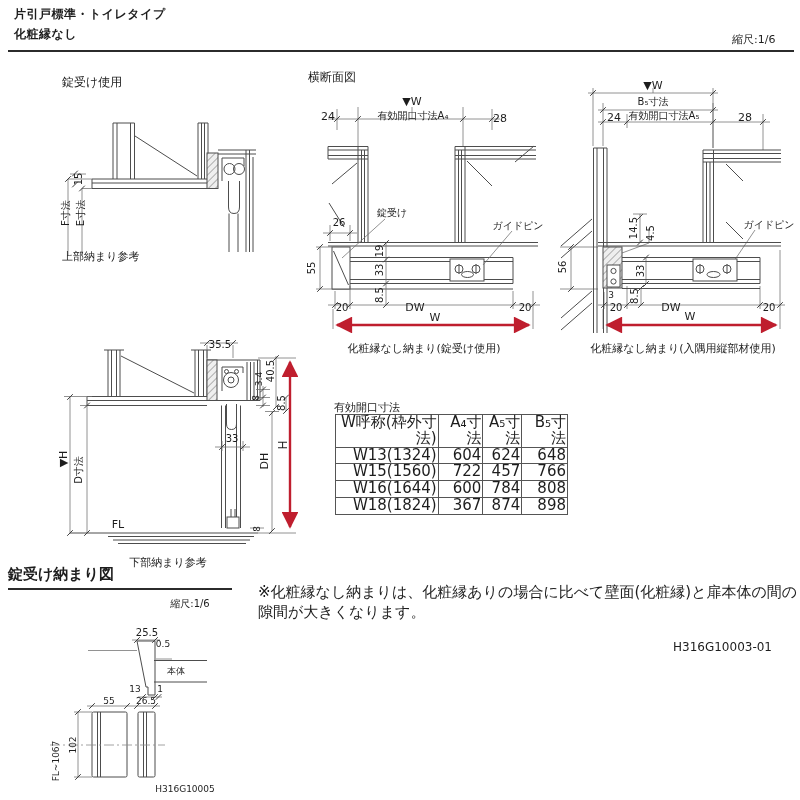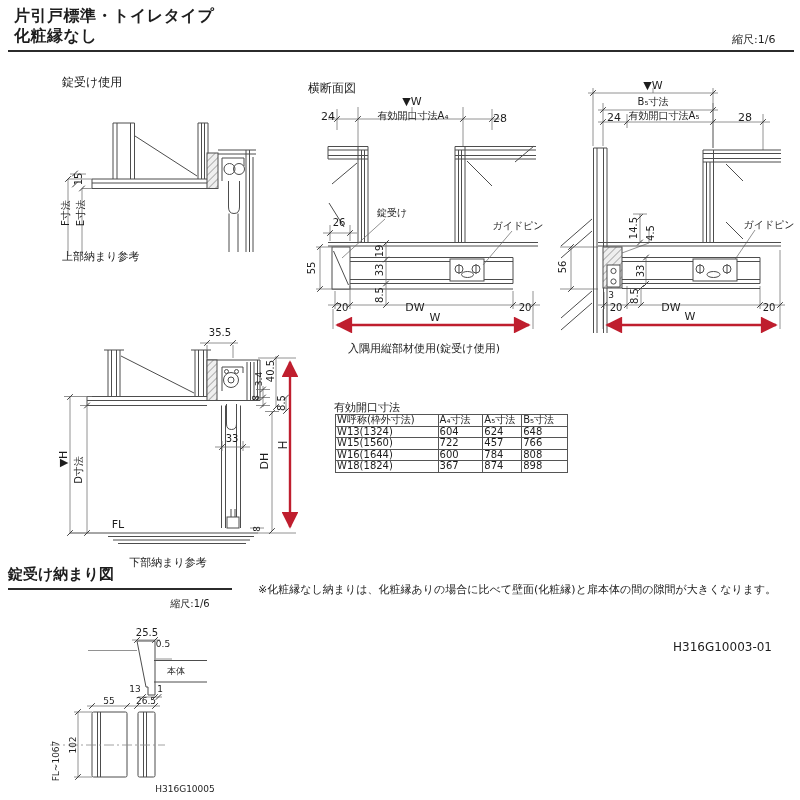--- a/index.html
+++ b/index.html
@@ -10,26 +10,26 @@
 .ln{stroke:#4d4d4d;stroke-width:1;fill:none}
 .lt{stroke:#6e6e6e;stroke-width:.75;fill:none}
 .tk{stroke:#3f3f3f;stroke-width:1;fill:none}
 .red{stroke:#bf1e2e;stroke-width:2.4;fill:none}
 .wh{fill:#fff;stroke:#4d4d4d;stroke-width:1}
 .cl{stroke:#8a8a8a;stroke-width:.8;fill:none;stroke-dasharray:10 3 2 3}
 .tl{position:absolute;white-space:nowrap;color:#1d1d1d}
 .lbl{position:absolute;white-space:nowrap;color:#1d1d1d;transform:translate(-50%,-50%);font-size:10.5px}
 .rot{transform:translate(-50%,-50%) rotate(-90deg)}
 .s9{font-size:9px}.s10{font-size:10px}.s11{font-size:11px}.s12{font-size:12px}
-.title{font-size:16px;font-weight:bold;letter-spacing:.5px}
+.title{font-size:12px;font-weight:bold;letter-spacing:.5px}
 .sect{font-size:12px}
 .rule{position:absolute;background:#2b2b2b}
-table.dim{position:absolute;border-collapse:collapse;font-size:10px;text-align:left;color:#1d1d1d}
+table.dim{position:absolute;border-collapse:collapse;font-size:15px;text-align:right;color:#1d1d1d}
 table.dim td,table.dim th{border:1px solid #555;font-weight:normal;padding:0 1px;height:8.4px;line-height:1.05}
-.notes{position:absolute;font-size:11px;line-height:1.32;color:#1d1d1d}
+.notes{position:absolute;font-size:15px;line-height:1.32;color:#1d1d1d}
 .formulas{position:absolute;font-size:10.5px;line-height:1.3;color:#1d1d1d}
 </style>
 </head>
 <body>
 
 <div id="page">
 
   <svg class="overlay" width="800" height="800" viewBox="0 0 800 800">
     <defs>
       <marker id="mr" viewBox="0 0 10 10" refX="9" refY="5" markerWidth="9" markerHeight="7" orient="auto-start-reverse">
@@ -110,56 +110,57 @@
   <span class="tl title" style="left:14px;top:26px">化粧縁なし</span>
   <span class="tl s11" style="left:732px;top:32px">縮尺:1/6</span>
   <div class="rule" style="left:8px;top:50px;width:786px;height:2px"></div>
 
   <span class="tl sect" style="left:62px;top:74px">錠受け使用</span>
   <span class="lbl rot s10" style="left:78px;top:179px">15</span>
   <span class="lbl rot s10" style="left:66px;top:213px">F寸法</span>
   <span class="lbl rot s10" style="left:81px;top:213px">E寸法</span>
   <span class="tl s11" style="left:62px;top:249px">上部納まり参考</span>
 
-  <span class="tl sect" style="left:308px;top:80px">横断面図</span>
+  <span class="tl sect" style="left:308px;top:69px">横断面図</span>
   <span class="lbl s11" style="left:412px;top:101px">▼W</span>
   <span class="lbl s11" style="left:328px;top:116px">24</span>
   <span class="lbl s10" style="left:413px;top:116px">有効開口寸法A₄</span>
   <span class="lbl s11" style="left:500px;top:118px">28</span>
   <span class="lbl s10" style="left:392px;top:213px">錠受け</span>
   <span class="lbl s10" style="left:518px;top:226px">ガイドピン</span>
   <span class="lbl s10" style="left:339px;top:222px">26</span>
   <span class="lbl rot s10" style="left:311px;top:268px">55</span>
   <span class="lbl rot s10" style="left:379px;top:251px">19</span>
   <span class="lbl rot s10" style="left:379px;top:270px">33</span>
   <span class="lbl rot s10" style="left:379px;top:295px">8.5</span>
   <span class="lbl s10" style="left:342px;top:307px">20</span>
   <span class="lbl s11" style="left:415px;top:307px">DW</span>
   <span class="lbl s10" style="left:525px;top:307px">20</span>
   <span class="lbl s11" style="left:435px;top:317px">W</span>
-  <span class="lbl s11" style="left:424px;top:348px">入隅用縦部材使用(錠受け使用)</span>
+  <span class="lbl s11" style="left:424px;top:348px">化粧縁なし納まり(錠受け使用)</span>
 
   <span class="lbl s11" style="left:653px;top:85px">▼W</span>
   <span class="lbl s10" style="left:653px;top:102px">B₅寸法</span>
   <span class="lbl s11" style="left:614px;top:117px">24</span>
   <span class="lbl s10" style="left:664px;top:116px">有効開口寸法A₅</span>
   <span class="lbl s11" style="left:745px;top:117px">28</span>
   <span class="lbl rot s10" style="left:633px;top:228px">14.5</span>
   <span class="lbl rot s10" style="left:650px;top:233px">4.5</span>
   <span class="lbl s10" style="left:769px;top:225px">ガイドピン</span>
   <span class="lbl rot s10" style="left:562px;top:267px">56</span>
   <span class="lbl rot s10" style="left:640px;top:271px">33</span>
   <span class="lbl s9" style="left:611px;top:295px">3</span>
   <span class="lbl s10" style="left:616px;top:307px">20</span>
   <span class="lbl rot s10" style="left:634px;top:296px">8.5</span>
   <span class="lbl s11" style="left:671px;top:307px">DW</span>
   <span class="lbl s10" style="left:769px;top:307px">20</span>
   <span class="lbl s11" style="left:690px;top:316px">W</span>
-
-  <span class="lbl s10" style="left:220px;top:332px">35.5</span>
+  <span class="lbl s11" style="left:683px;top:348px">化粧縁なし納まり(入隅用縦部材使用)</span>
+
+  <span class="lbl s10" style="left:220px;top:344px">35.5</span>
   <span class="lbl rot s10" style="left:270px;top:371px">40.5</span>
   <span class="lbl rot s9" style="left:259px;top:379px">3.4</span>
   <span class="lbl rot s9" style="left:256px;top:398px">8</span>
   <span class="lbl rot s10" style="left:281px;top:403px">8.5</span>
   <span class="lbl s10" style="left:232px;top:438px">33</span>
   <span class="lbl rot s11" style="left:264px;top:461px">DH</span>
   <span class="lbl rot s12" style="left:283px;top:445px">H</span>
   <span class="lbl rot s11" style="left:63px;top:459px">▼H</span>
   <span class="lbl rot s10" style="left:79px;top:470px">D寸法</span>
   <span class="lbl s11" style="left:118px;top:524px">FL</span>

